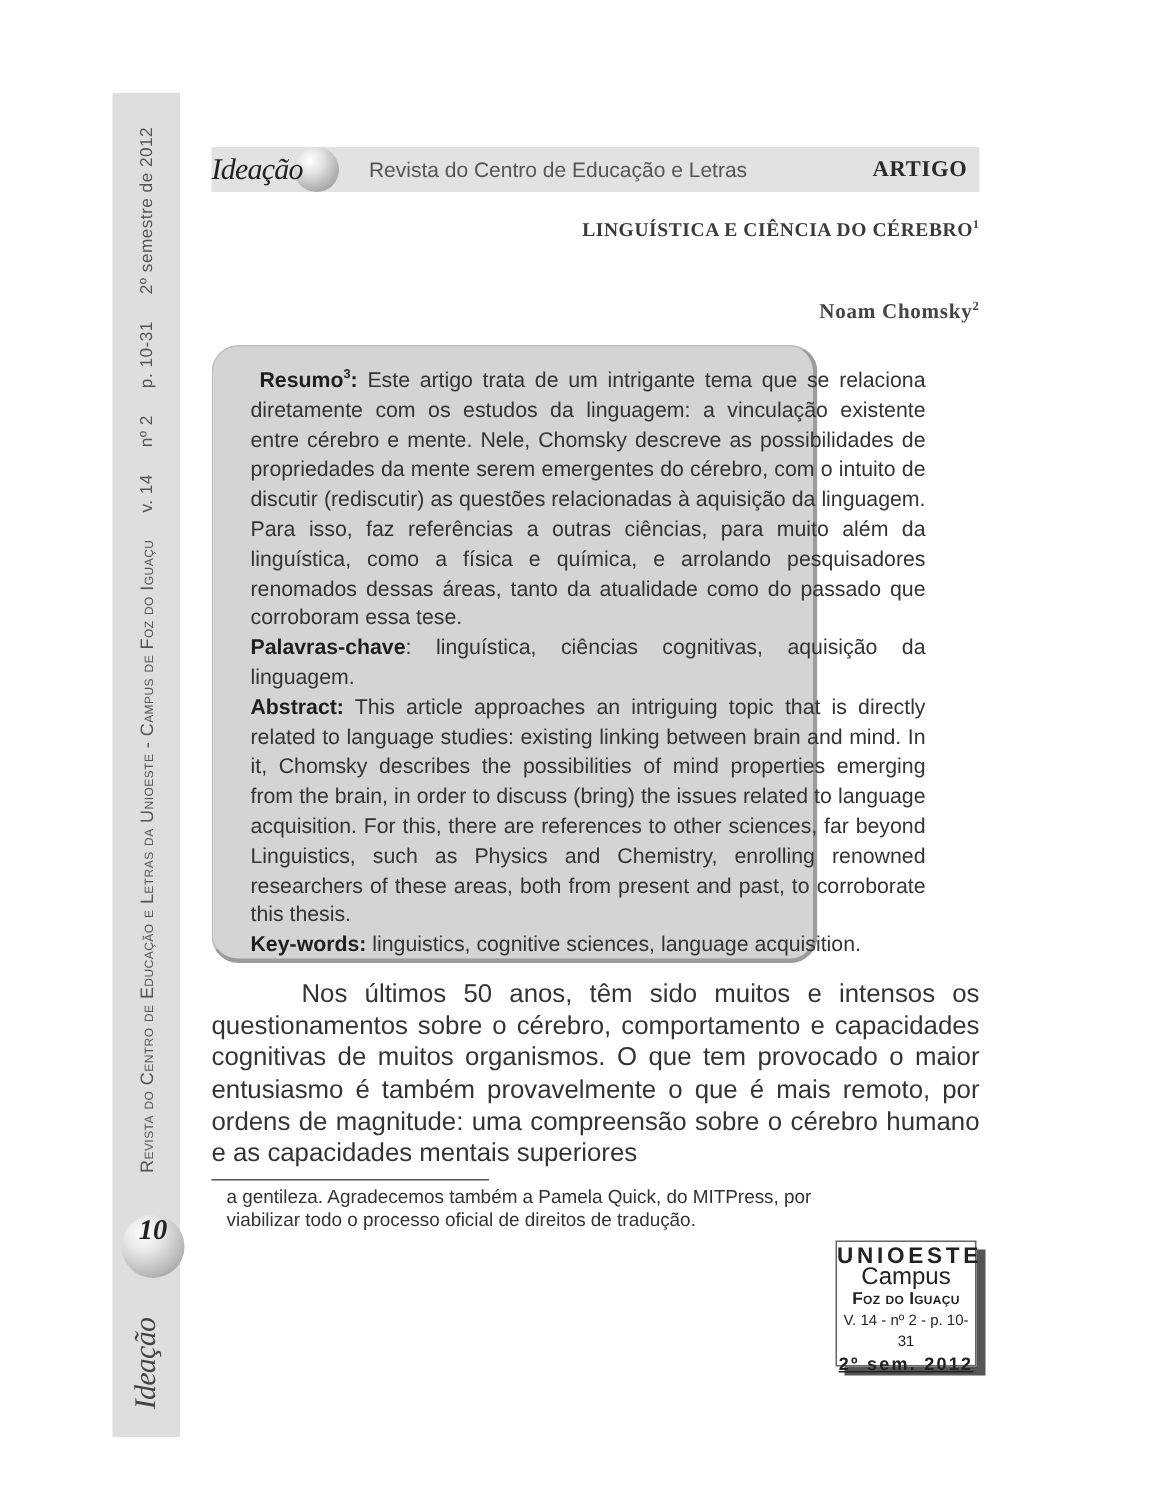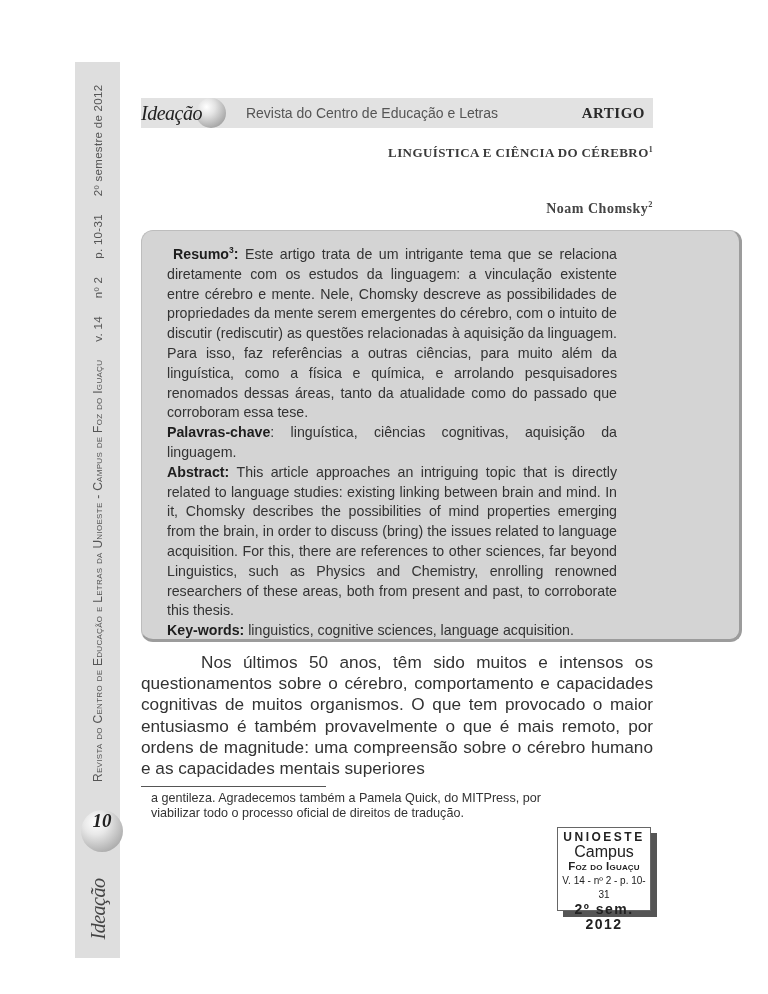--- a/index.html
+++ b/index.html
@@ -35,23 +35,23 @@
   .section-label { margin-left:auto; margin-right:8px; font-family:"Liberation Serif", serif;
       font-weight:bold; font-size:15px; color:#2a2a2a; letter-spacing:0.5px; }
 
   .article-title { position:absolute; right:115px; top:145px; font-family:"Liberation Serif", serif;
       font-weight:bold; font-size:13px; color:#3a3a3a; letter-spacing:0.4px; }
   .author { position:absolute; right:115px; top:201px; font-family:"Liberation Serif", serif;
       font-weight:bold; font-size:14px; color:#444; letter-spacing:0.5px; }
   sup { font-size:0.6em; vertical-align:super; line-height:0; }
 
   
-  .abstract-box { position:absolute; left:141px; top:230px; width:601px; height:412px;
+  .abstract-box { position:absolute; left:141px; top:230px; width:404px; height:412px;
       background:#d4d4d4; border:1px solid #bdbdbd; border-right:3px solid #9c9c9c; border-bottom:3px solid #9c9c9c;
-      border-radius:12px; box-sizing:border-box;padding-left:12px; }
+      border-radius:18px; box-sizing:border-box;padding-left:12px; }
   .abstract-inner { position:absolute; left:25px; top:14px; width:450px;
       font-family:"Liberation Sans", sans-serif; font-size:14.2px; line-height:19.8px; color:#333;
       text-align:justify; }
   .abstract-inner p { margin:0; }
   .abstract-inner b { color:#1e1e1e; }
   .indent1 { text-indent:6px; }
 
   
   .body-text { position:absolute; left:141px; top:652px; width:512px;
       font-family:"Liberation Sans", sans-serif; font-size:17.2px; line-height:21.2px; color:#333;
@@ -63,25 +63,25 @@
       font-size:12.6px; line-height:15.3px; color:#333; }
   .fn { margin:0; padding-left:10px; text-indent:-10px; }
   .fn .num { font-size:9px; vertical-align:super; line-height:0; margin-right:2px; }
   .fn.narrow { width:390px; }
 
   
   .stamp-wrap { position:absolute; left:557px; top:827px; width:96px; height:80px; }
   .stamp-shadow { position:absolute; left:6px; top:6px; width:94px; height:84px; background:#555; }
   .stamp { position:absolute; left:0; top:0; width:94px; height:84px; background:#fff; border:1px solid #666;
       box-sizing:border-box; text-align:center; color:#222; padding-top:2px; }
-  .stamp .s1 { font-weight:bold; font-size:12px; letter-spacing:2.5px; line-height:15px; }
+  .stamp .s1 { font-weight:bold; font-size:15px; letter-spacing:2.5px; line-height:15px; }
   .stamp .s2 { font-size:16px; line-height:14px; }
   .stamp .s3 { font-weight:bold; font-size:11.5px; line-height:15px; font-variant:small-caps; letter-spacing:0.2px; }
   .stamp .s4 { font-size:10px; line-height:14px; font-family:"Liberation Sans Narrow", "Liberation Sans", sans-serif; }
-  .stamp .s5 { font-weight:bold; font-size:14px; line-height:15px; letter-spacing:1.5px; }
+  .stamp .s5 { font-weight:bold; font-size:12px; line-height:15px; letter-spacing:1.5px;text-decoration:underline; }
 </style>
 </head>
 <body>
 
 <div class="sidebar">
   <div class="sidebar-text">
     <div class="rot">
       <span class="sc">Revista do Centro de Educação e Letras da Unioeste - Campus de Foz do Iguaçu</span>
       <span class="meta">v. 14</span>
       <span class="meta">nº 2</span>

